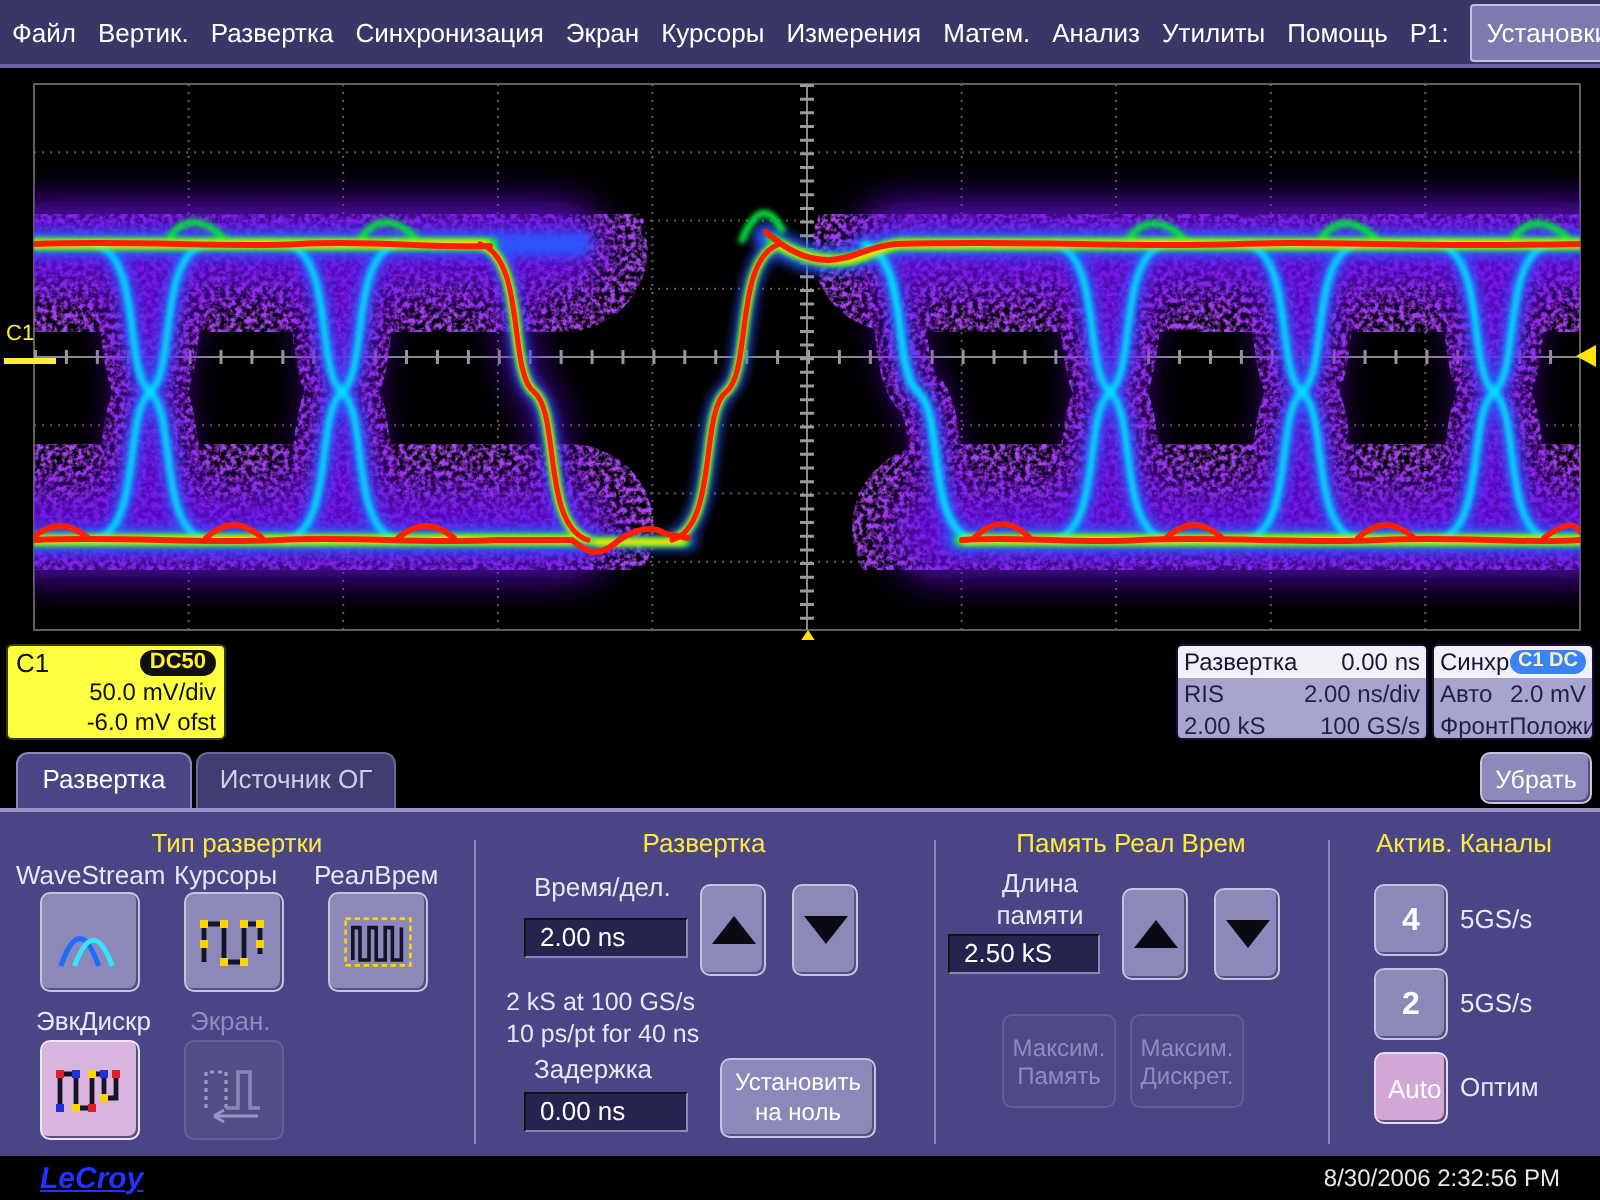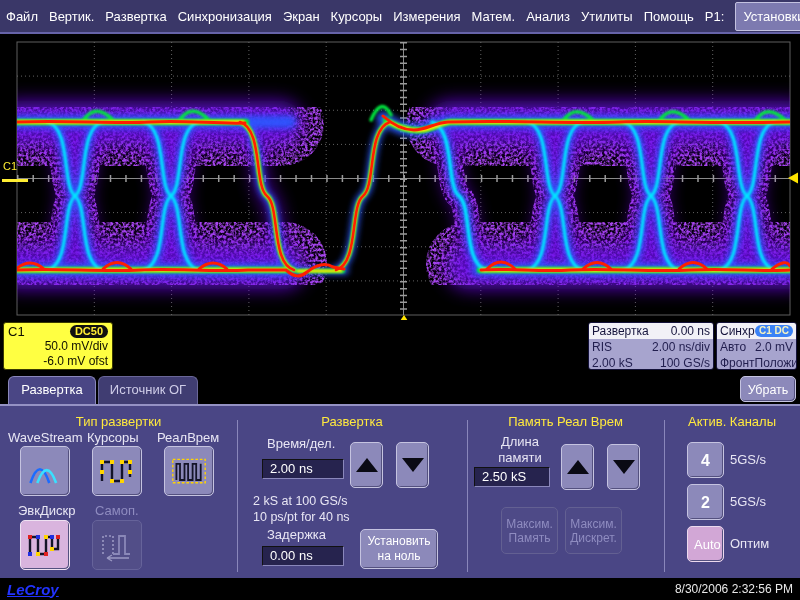--- a/index.html
+++ b/index.html
@@ -59,21 +59,21 @@
   .tri-dn{width:0;height:0;border-left:11px solid transparent;border-right:11px solid transparent;
           border-top:14px solid #0a0a14;}
   .membtn{position:absolute;width:57px;height:47px;background:#4e4a87;border:1px solid #636092;
           border-radius:5px;color:#8f8cc0;font-size:12px;display:flex;align-items:center;
           justify-content:center;text-align:center;line-height:14px;}
   .chanbtn{position:absolute;left:687px;width:37px;height:36px;font-size:16px;font-weight:bold;
            line-height:34px;}
   .chanbtn.auto{background:#d2a7d6;border-color:#ecd9ee;font-size:13px;font-weight:normal;}
   
   .footer{position:absolute;left:0;top:578px;width:800px;height:22px;background:#000;
-          display:flex;align-items:center;justify-content:space-between;padding:0 7px;}
+          display:flex;align-items:center;justify-content:space-between;padding:0 20px;}
   .logo{color:#2233ff;font-weight:bold;font-style:italic;font-size:15px;text-decoration:underline;}
   .datetime{color:#e8e8e8;font-size:12px;}
 </style>
 </head>
 <body>
 
 <div class="screen">
 
   <div class="menubar">
     <span class="menu-item">Файл</span>
@@ -345,21 +345,21 @@
       </svg>
     </button>
     <button class="btn iconbtn" style="left:164px;top:40px;">
       <svg width="40" height="34" viewBox="0 0 40 34">
         <rect x="2" y="4" width="36" height="26" fill="none" stroke="#ffd400" stroke-width="1.5" stroke-dasharray="3 2"></rect>
         <polyline points="6,27 6,9 10,9 10,27 15,27 15,9 19,9 19,27 24,27 24,9 28,9 28,27 33,27 33,9" fill="none" stroke="#141428" stroke-width="2"></polyline>
       </svg>
     </button>
 
     <div class="lbl" style="left:18px;top:97px;">ЭвкДискр</div>
-    <div class="lbl dim" style="left:95px;top:97px;">Самоп.</div>
+    <div class="lbl dim" style="left:95px;top:97px;">Экран.</div>
 
     <button class="btn iconbtn sel" style="left:20px;top:114px;">
       <svg width="36" height="34" viewBox="0 0 36 34">
         <polyline points="3,26 3,9 11,9 11,26 19,26 19,9 25,9 25,21 31,21 31,9" fill="none" stroke="#141428" stroke-width="2.4"></polyline>
         <g>
           <rect x="1" y="7" width="4" height="4" fill="#e02020"></rect>
             <rect x="9" y="7" width="4" height="4" fill="#2030e0"></rect>
           <rect x="9" y="24" width="4" height="4" fill="#ffd400"></rect>
             <rect x="17" y="24" width="4" height="4" fill="#e02020"></rect>
           <rect x="17" y="7" width="4" height="4" fill="#ffd400"></rect>

